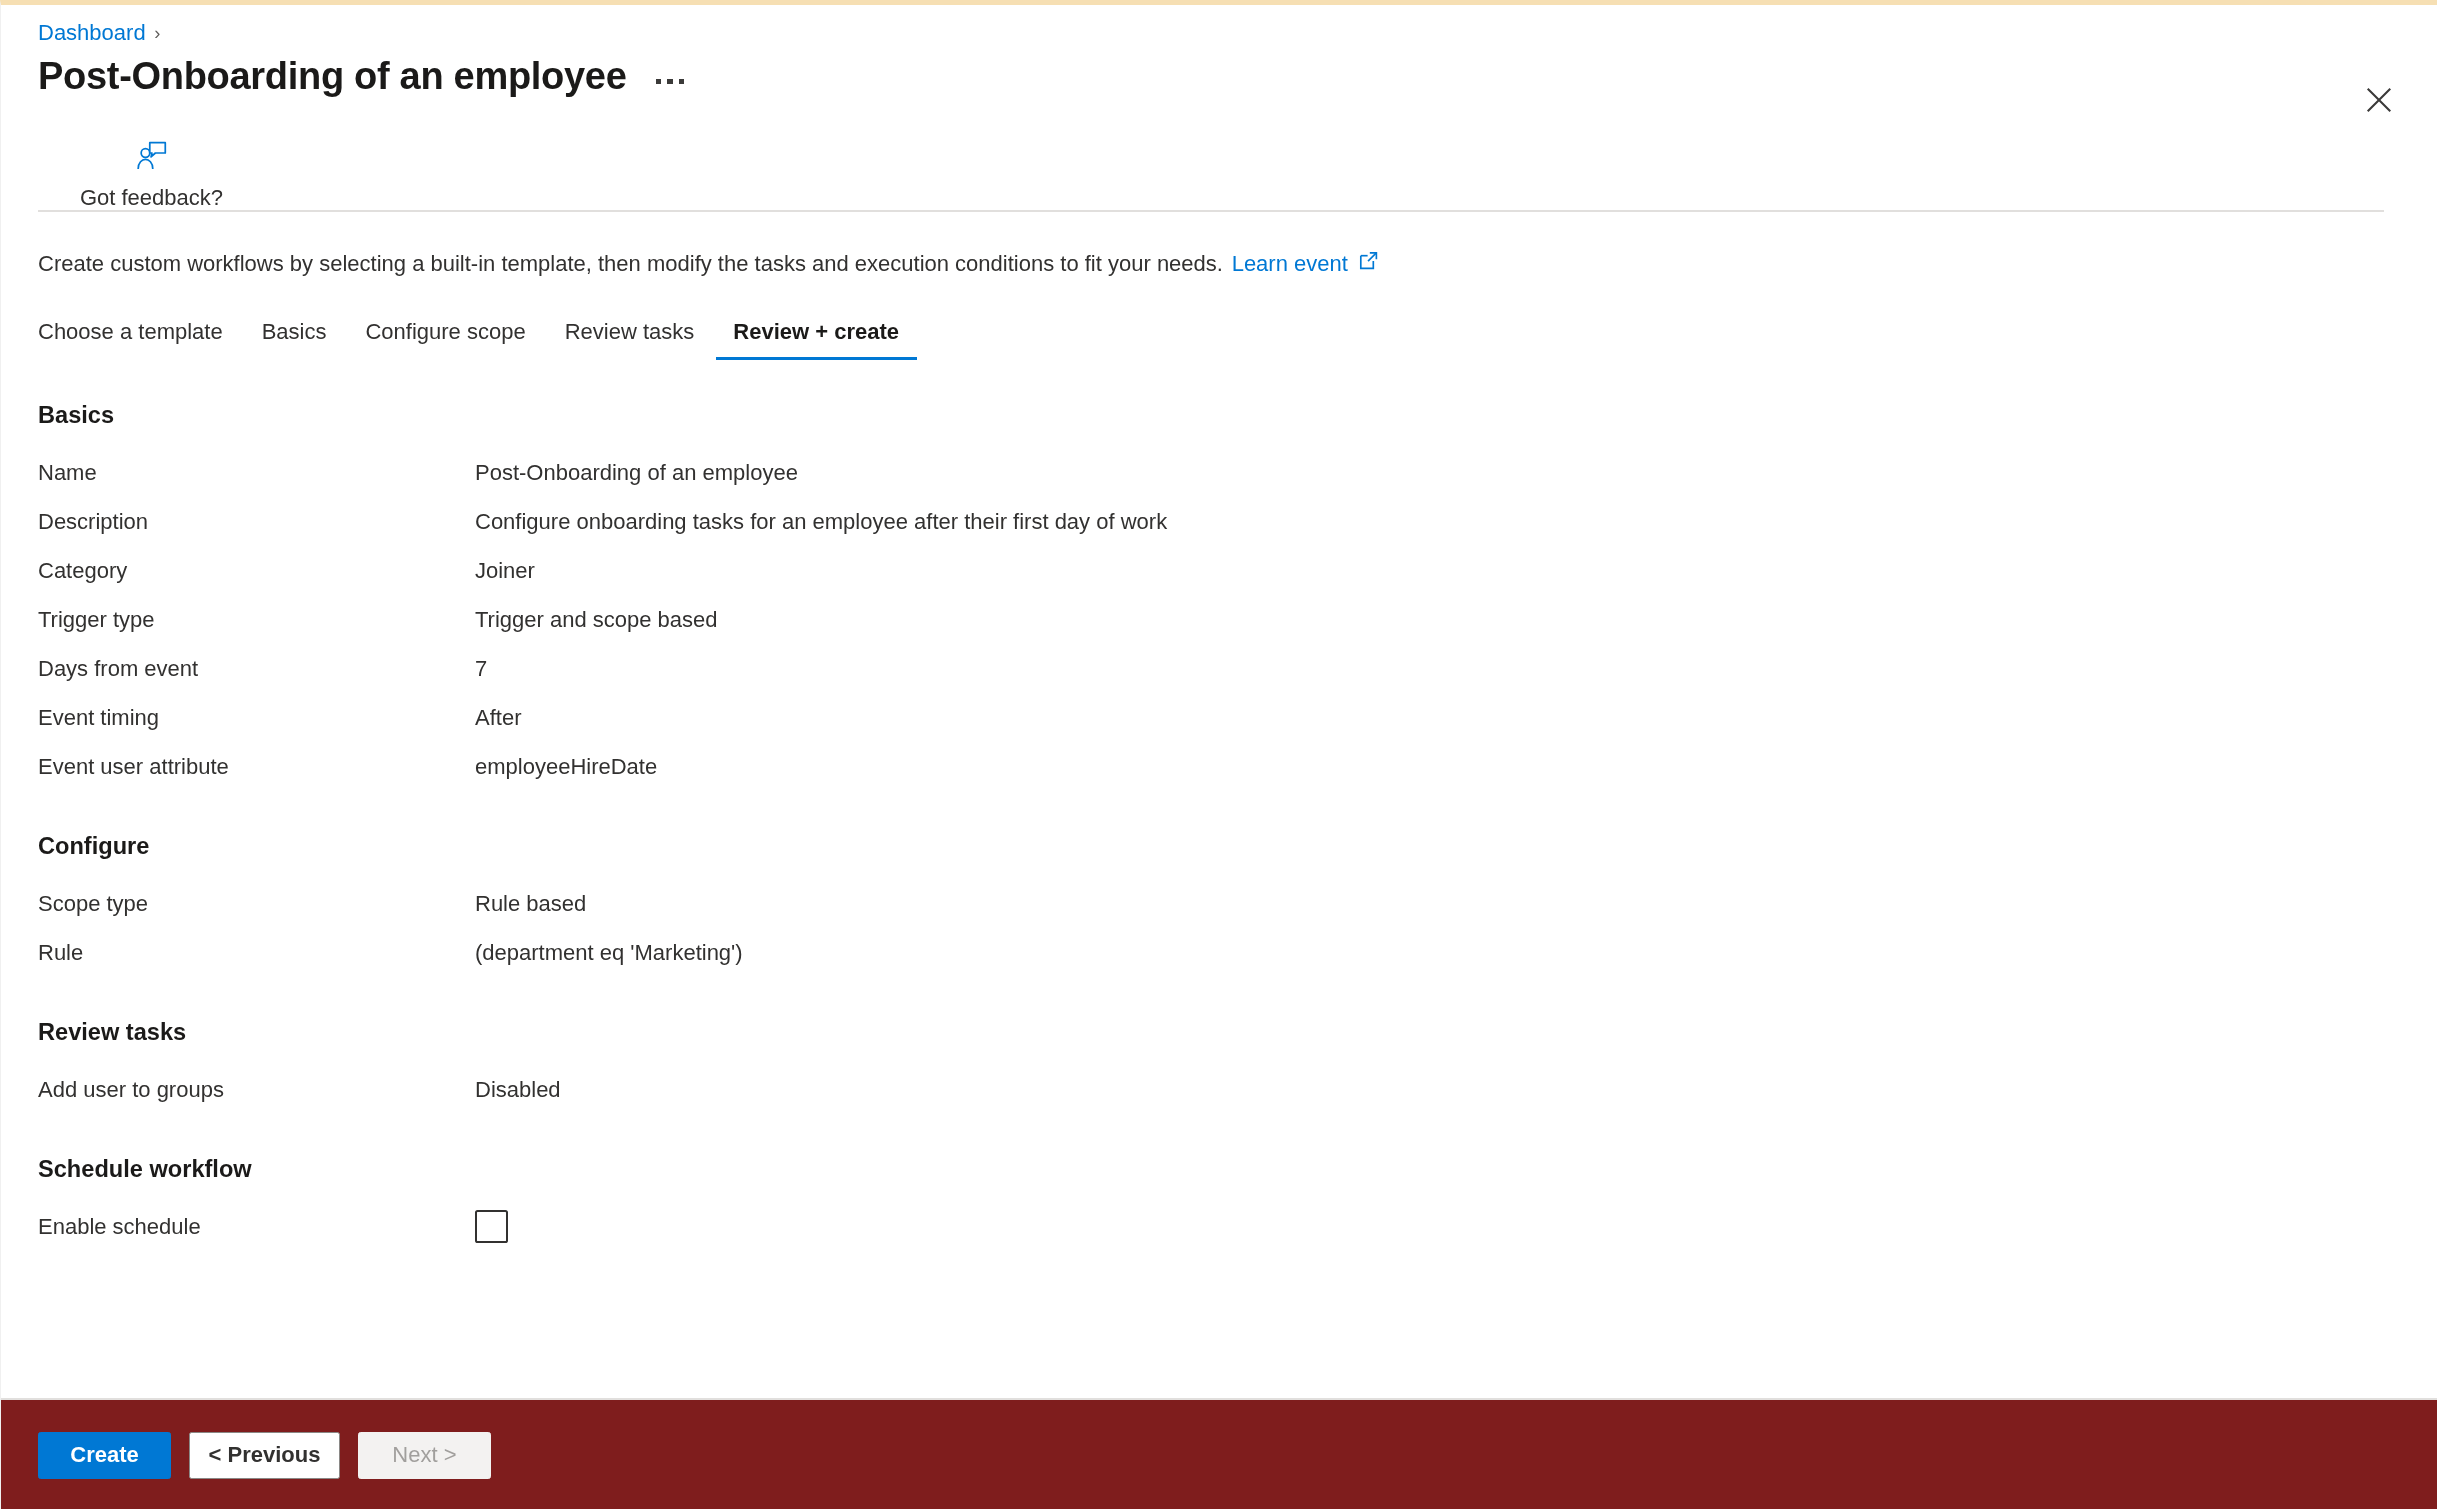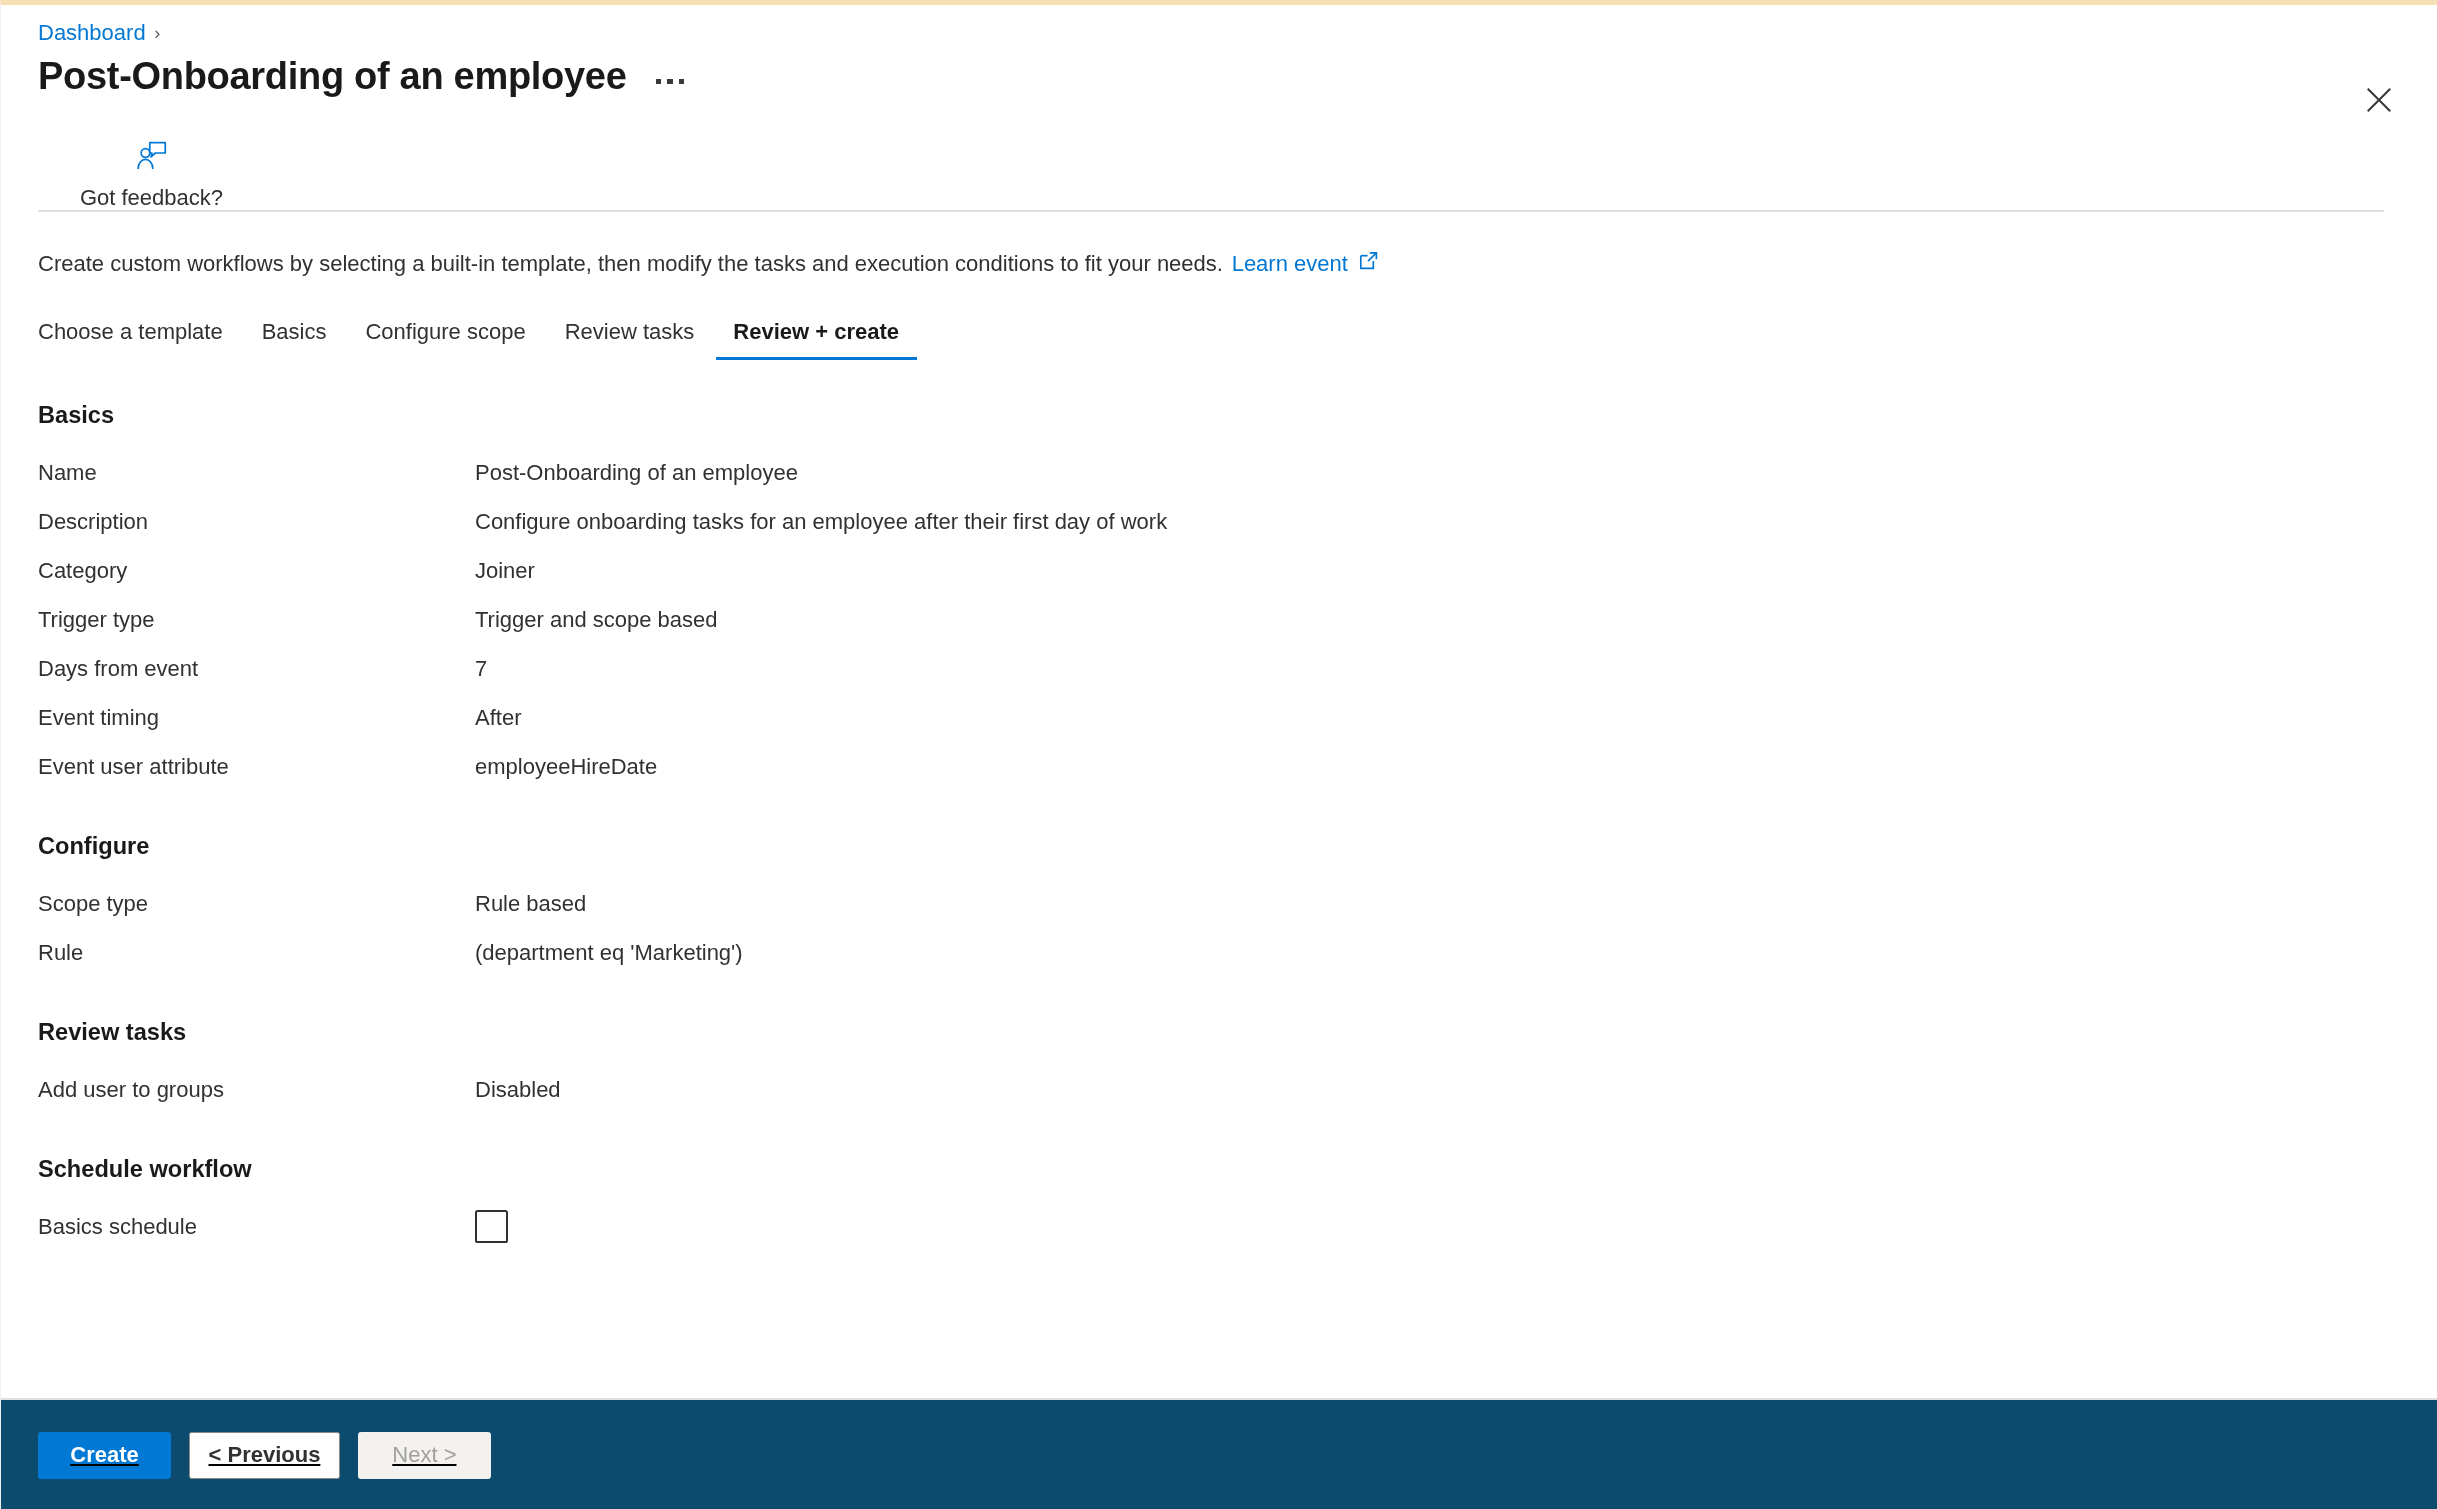--- a/index.html
+++ b/index.html
@@ -201,23 +201,22 @@
     display: block;
   }
 
   
   .footer {
     position: absolute;
     left: 0;
     right: 0;
     bottom: 0;
     height: 112px;
-    background: #0c4a6e;
+    background: #7f1d1d;
     border-top: 2.6px solid #e1dfdd;
-    text-decoration: underline;
   }
   .footer-inner {
     display: flex;
     align-items: center;
     gap: 17.5px;
     padding: 0 0 0 37px;
     height: 100%;
   }
   .btn {
     font-family: "Liberation Sans", sans-serif;
@@ -376,21 +375,21 @@
       <div class="kv-row">
         <div class="kv-key">Add user to groups</div>
         <div class="kv-val">Disabled</div>
       </div>
     </div>
 
     <div class="section">
       <div class="section-heading">Schedule workflow</div>
 
       <div class="kv-row">
-        <div class="kv-key">Basics schedule</div>
+        <div class="kv-key">Enable schedule</div>
         <div class="kv-val">
           <span class="checkbox"></span>
         </div>
       </div>
     </div>
 
   </div>
 
   <div class="footer">
     <div class="footer-inner">

